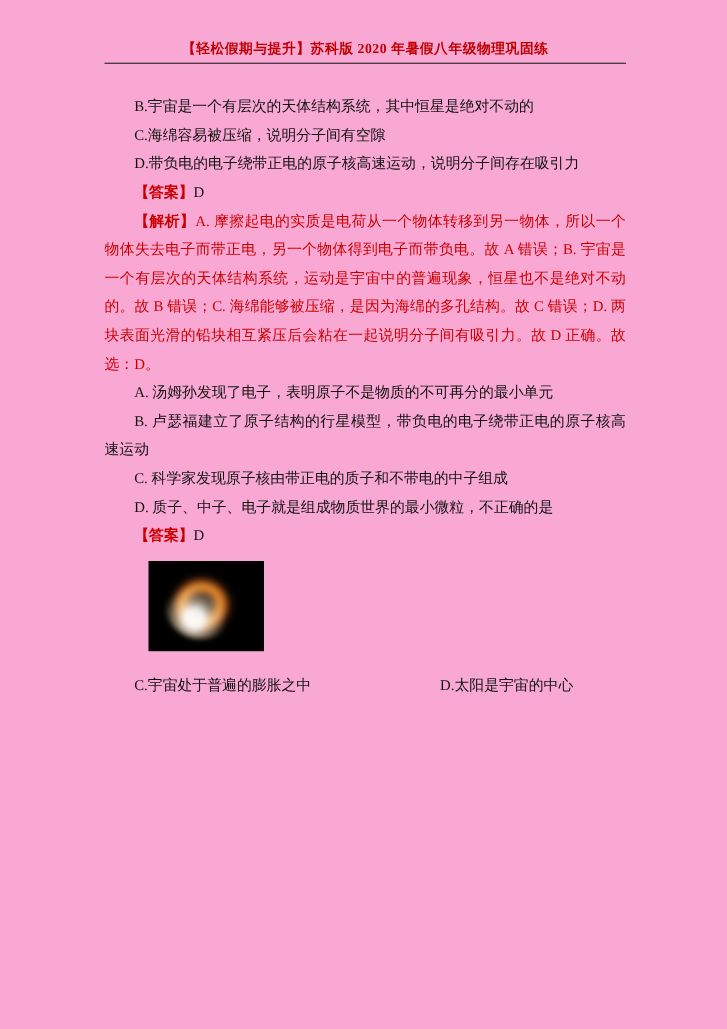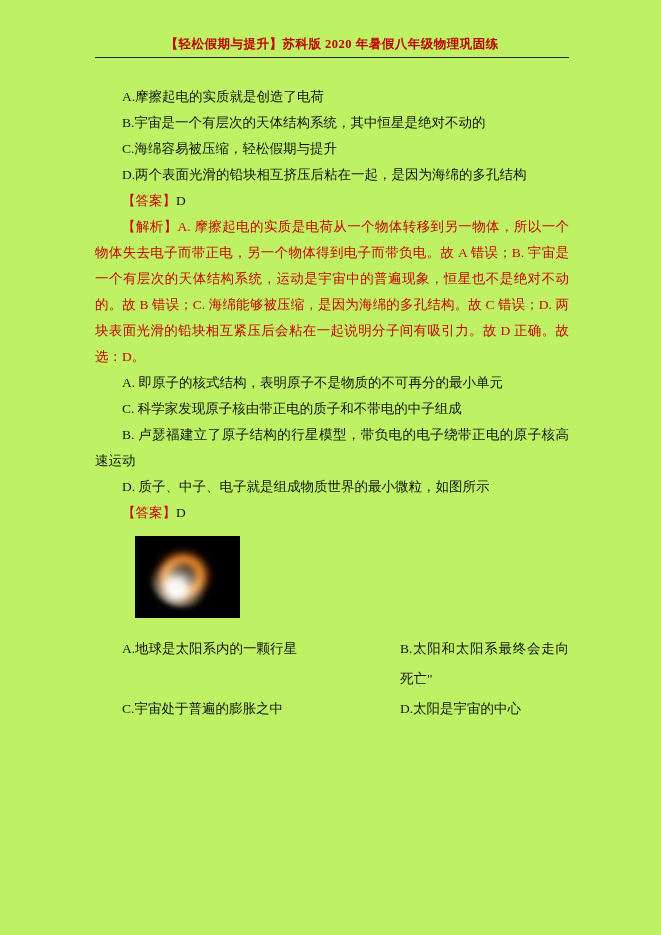--- a/index.html
+++ b/index.html
@@ -7,21 +7,21 @@
   body {
     width: 661px; height: 935px;
     font-family: "Liberation Serif", "DejaVu Serif", serif;
     color: #111111;
     overflow: hidden;
   }
   .page {
     width: 661px; height: 935px;
     padding: 36px 92px 0 95px;
     overflow: hidden;
-    background: #bef264;
+    background: #f9a8d4;
   }
   .header-title {
     text-align: center;
     color: #c00000;
     font-weight: bold;
     font-size: 12.5px;
     letter-spacing: 0.5px;
     line-height: 16px;
   }
   .header-rule {
@@ -29,21 +29,21 @@
     margin-top: 5px;
   }
   .content {
     margin-top: 26px;
     font-size: 13.5px;
     line-height: 26px;
     text-align: justify;
   }
   .para { text-indent: 2em; }
   .red { color: #cc0000; }
-  .bold { font-weight: normal; }
+  .bold { font-weight: bold; }
   .figure {
     width: 105px; height: 82px;
     background: #000000;
     margin: 10px 0 16px 40px;
     position: relative;
     overflow: hidden;
   }
   .bh-ring {
     position: absolute;
     left: 15px; top: 9px;
@@ -76,46 +76,41 @@
 <div class="page">
 
   <div>
     <div class="header-title">【轻松假期与提升】苏科版 2020 年暑假八年级物理巩固练</div>
     <div class="header-rule"></div>
   </div>
 
   <div class="content">
 
     <section>
-      <p class="para">A.摩擦起电的实质就是创造了电荷</p>
       <p class="para">B.宇宙是一个有层次的天体结构系统，其中恒星是绝对不动的</p>
-      <p class="para">C.海绵容易被压缩，轻松假期与提升</p>
-      <p class="para">D.两个表面光滑的铅块相互挤压后粘在一起，是因为海绵的多孔结构</p>
+      <p class="para">C.海绵容易被压缩，说明分子间有空隙</p>
+      <p class="para">D.带负电的电子绕带正电的原子核高速运动，说明分子间存在吸引力</p>
       <p class="para"><span class="red bold">【答案】</span><span>D</span></p>
       <p class="para red"><span class="bold">【解析】</span><span>A. 摩擦起电的实质是电荷从一个物体转移到另一物体，所以一个物体失去电子而带正电，另一个物体得到电子而带负电。故 A 错误；B. 宇宙是一个有层次的天体结构系统，运动是宇宙中的普遍现象，恒星也不是绝对不动的。故 B 错误；C. 海绵能够被压缩，是因为海绵的多孔结构。故 C 错误；D. 两块表面光滑的铅块相互紧压后会粘在一起说明分子间有吸引力。故 D 正确。故选：D。</span></p>
     </section>
 
     <section>
-      <p class="para">A. 即原子的核式结构，表明原子不是物质的不可再分的最小单元</p>
+      <p class="para">A. 汤姆孙发现了电子，表明原子不是物质的不可再分的最小单元</p>
+      <p class="para">B. 卢瑟福建立了原子结构的行星模型，带负电的电子绕带正电的原子核高速运动</p>
       <p class="para">C. 科学家发现原子核由带正电的质子和不带电的中子组成</p>
-      <p class="para">B. 卢瑟福建立了原子结构的行星模型，带负电的电子绕带正电的原子核高速运动</p>
-      <p class="para">D. 质子、中子、电子就是组成物质世界的最小微粒，如图所示</p>
+      <p class="para">D. 质子、中子、电子就是组成物质世界的最小微粒，不正确的是</p>
       <p class="para"><span class="red bold">【答案】</span><span>D</span></p>
     </section>
 
     <section>
 
       <div class="figure">
         <div class="bh-ring"></div>
       </div>
 
       <div class="options-row">
-        <span class="opt-left">A.地球是太阳系内的一颗行星</span>
-        <span class="opt-right">B.太阳和太阳系最终会走向死亡"</span>
-      </div>
-      <div class="options-row">
         <span class="opt-left">C.宇宙处于普遍的膨胀之中</span>
         <span class="opt-right">D.太阳是宇宙的中心</span>
       </div>
     </section>
 
   </div>
 </div>
 
 </body></html>

